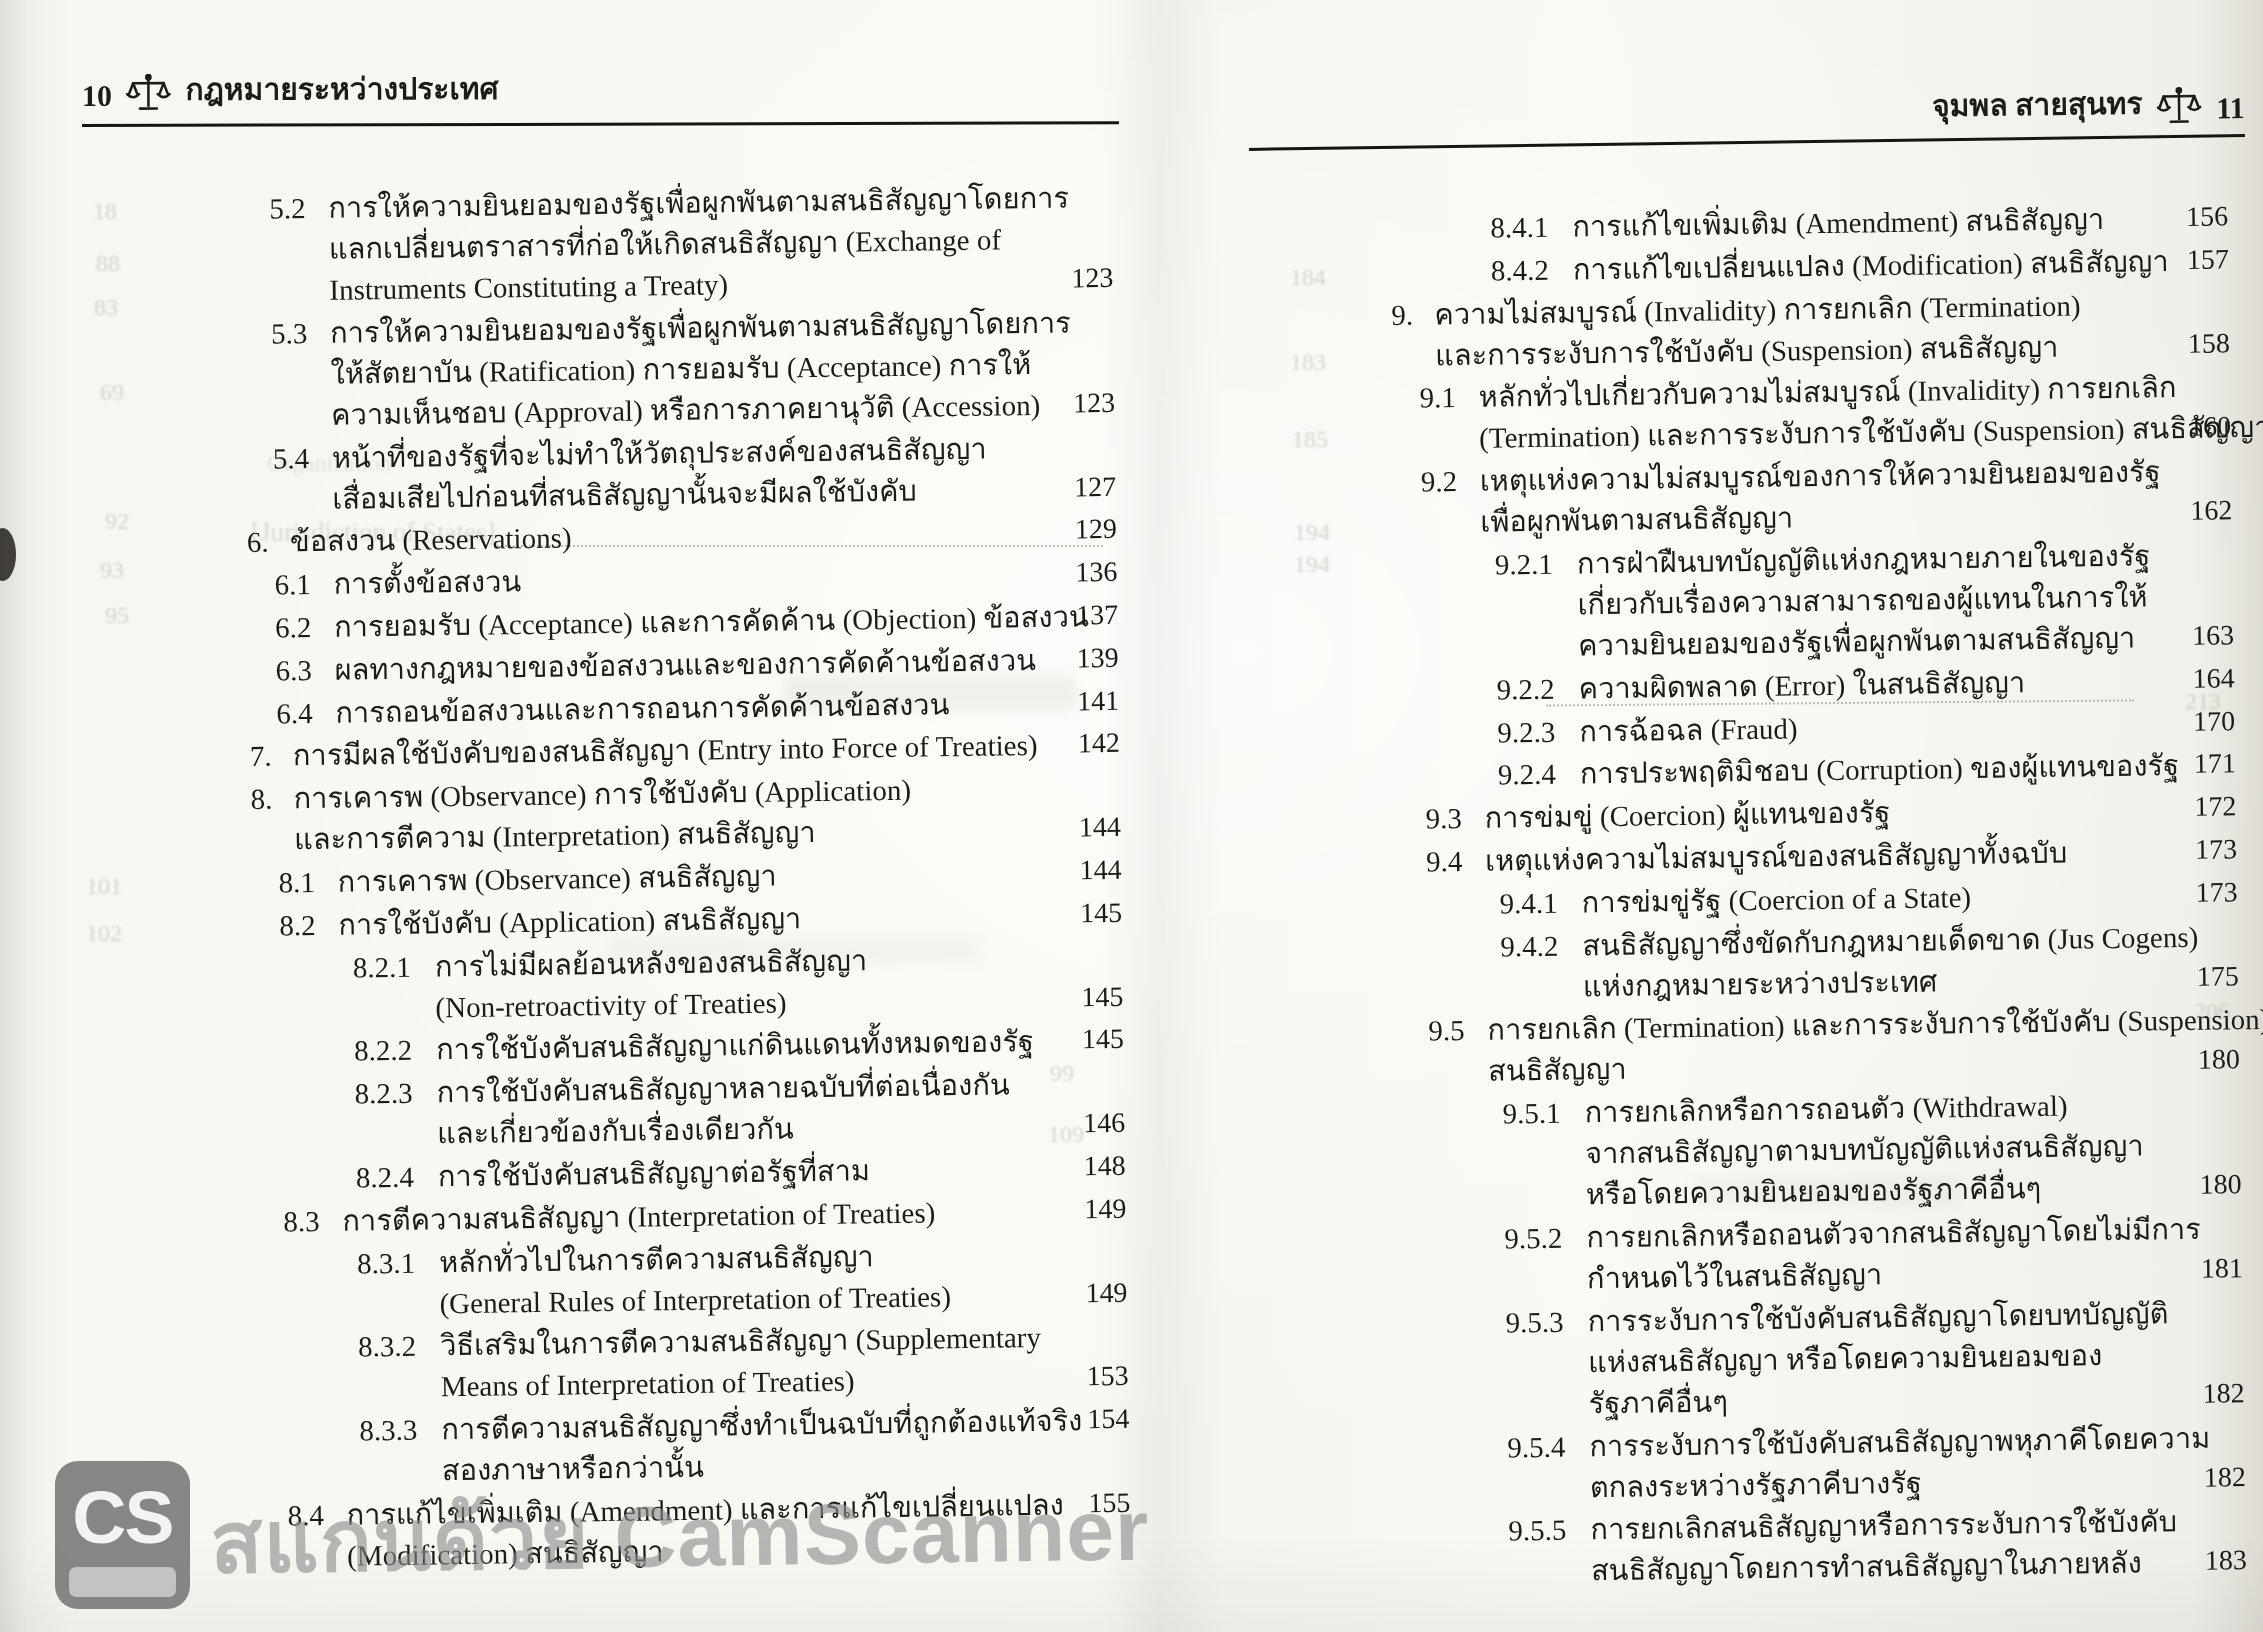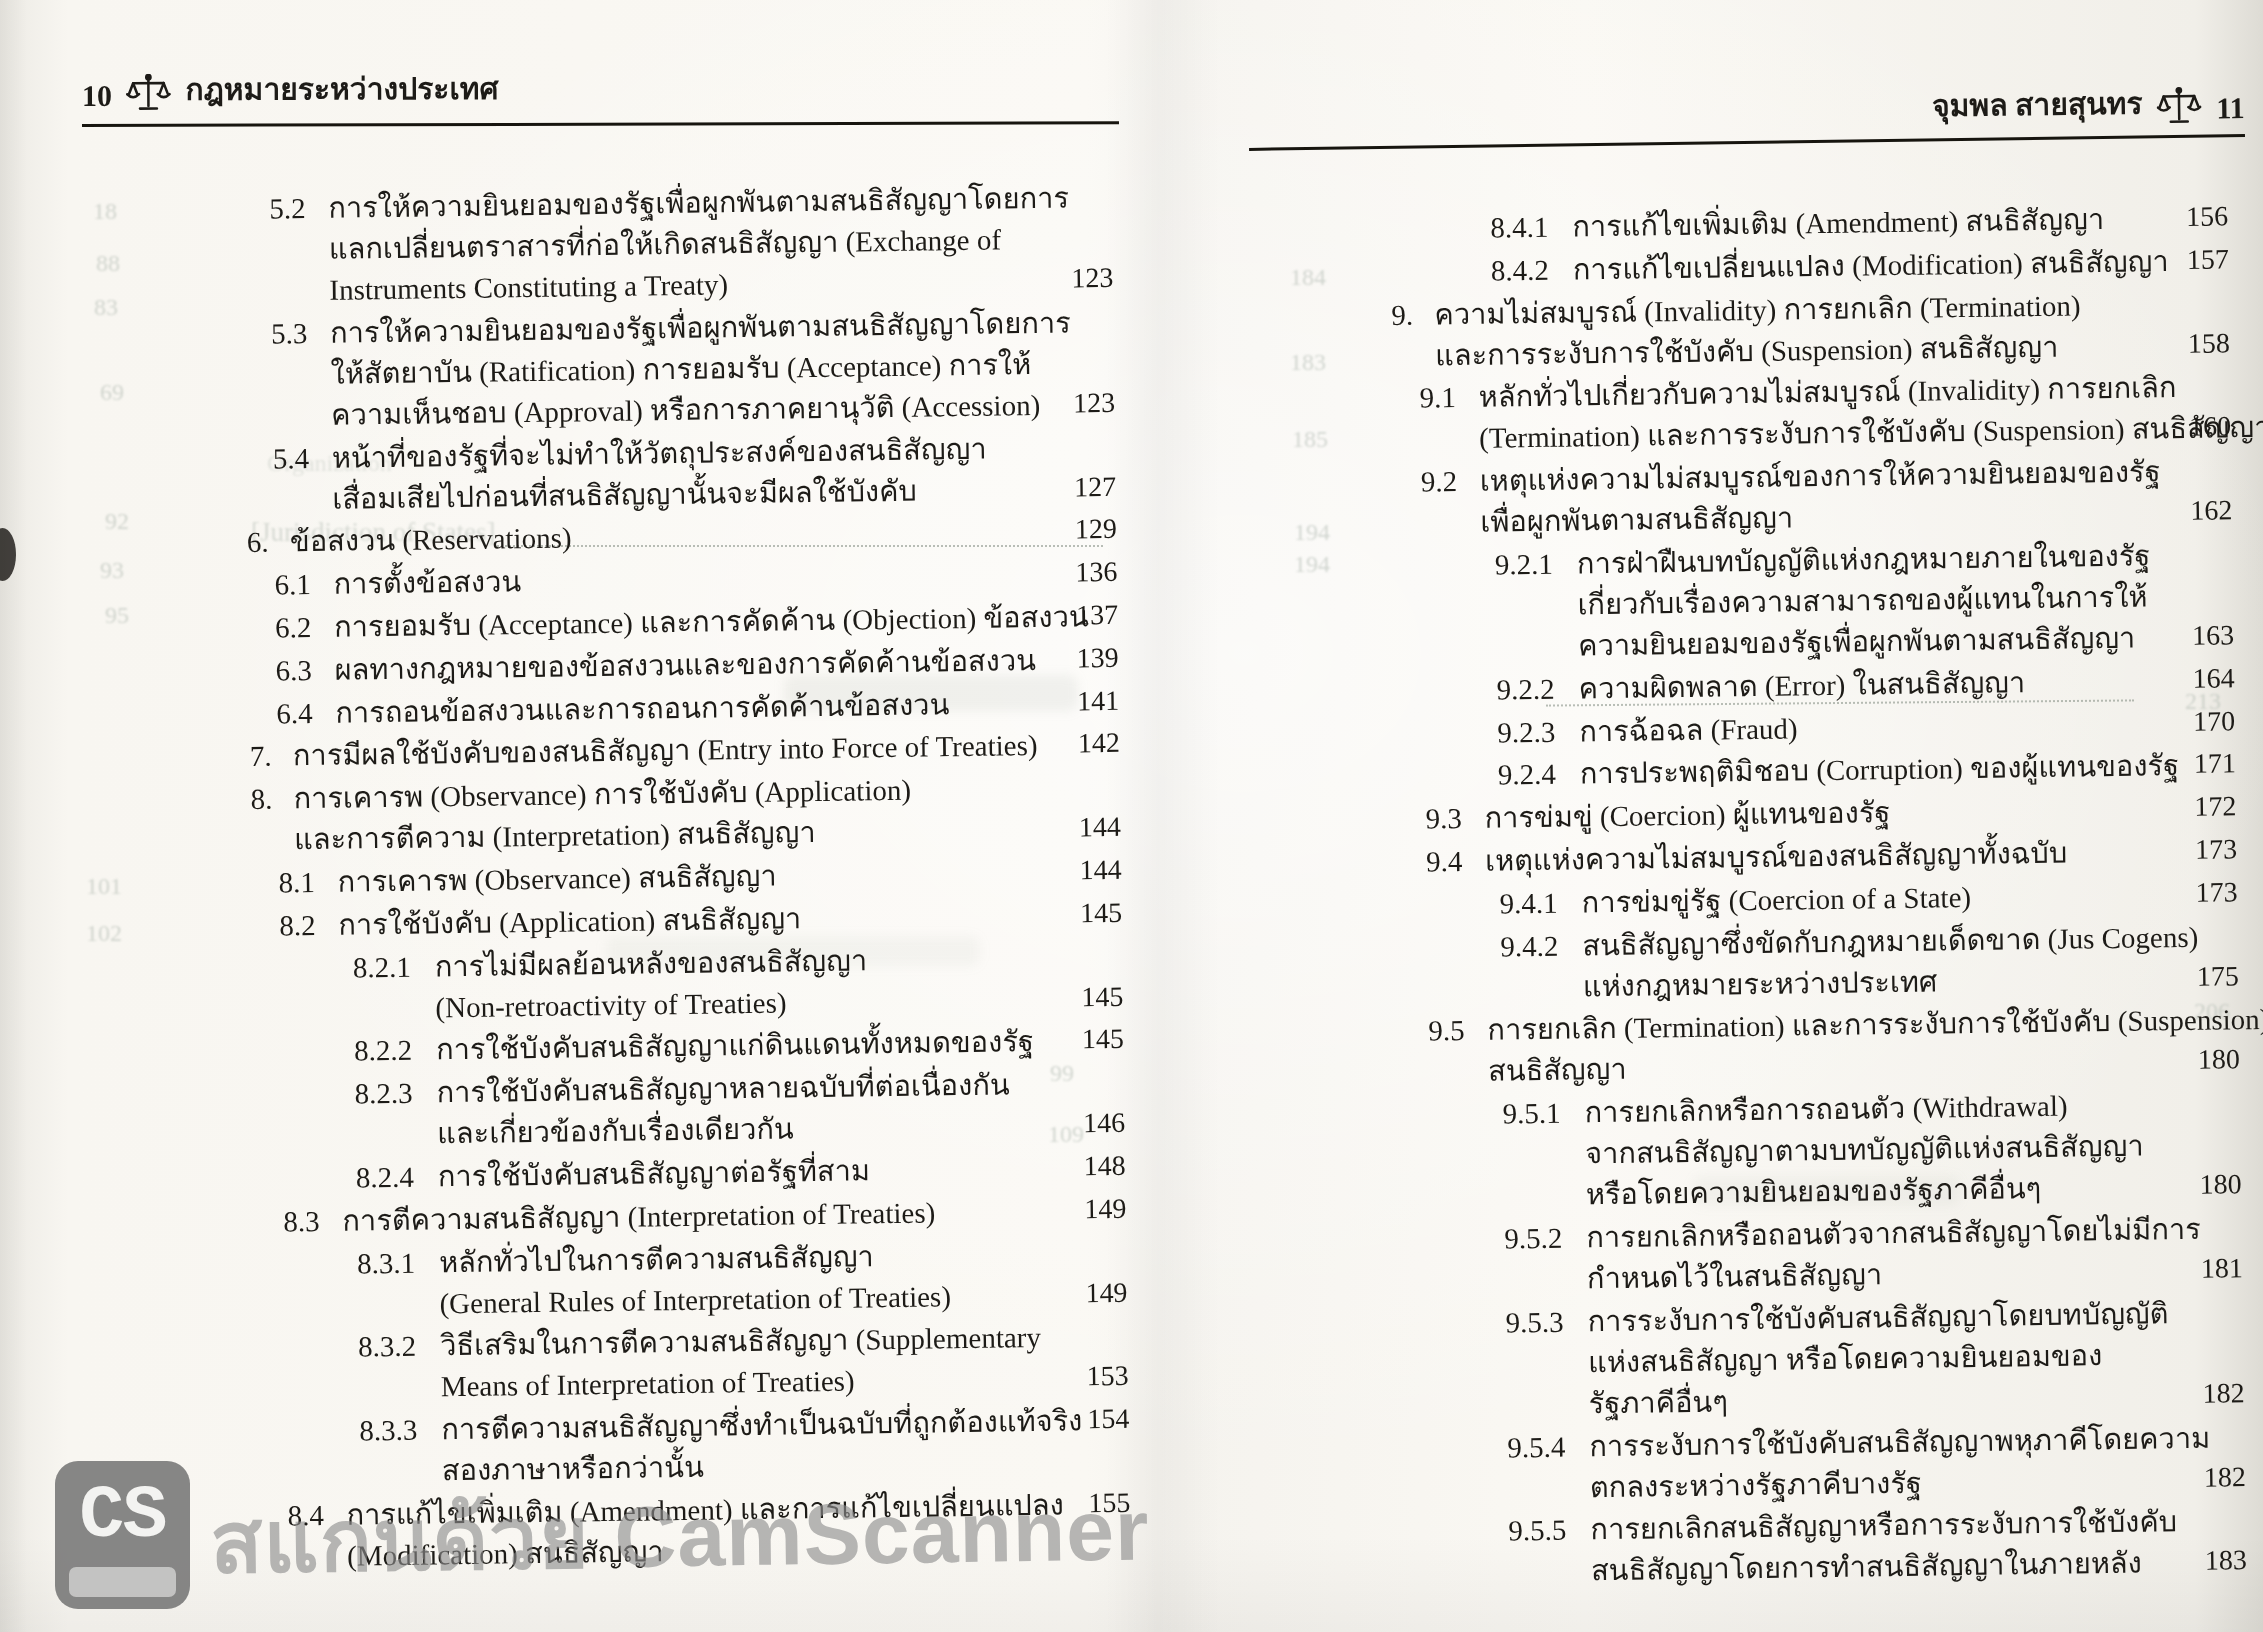--- a/index.html
+++ b/index.html
@@ -48,21 +48,21 @@
   .smudge{ position:absolute; background:rgba(140,150,140,0.10); filter:blur(5.3px); border-radius:9px; }
   .sm1{ left:784px; top:675px; width:294px; height:36px; }
   .sm2{ left:606px; top:936px; width:374px; height:30px; background:rgba(140,150,140,0.07); }
   .sm3{ left:1693px; top:1176px; width:267px; height:30px; background:rgba(140,150,140,0.07); }
   .edge-blob{ position:absolute; left:-10.7px; top:528px; width:27px; height:53px;
               background:#24221f; border-radius:50%; opacity:0.85; }
   
   .cslogo{ position:absolute; left:55px; top:1461px; width:135px; height:148px;
            background:#6e6e6e; opacity:0.82; border-radius:23px; z-index:6; }
   .cslogo .cstxt{ position:absolute; top:12.5px; left:0; right:0; text-align:center;
-           font-family:Liberation Mono, monospace; font-weight:bold;
+           font-family:Liberation Sans, sans-serif; font-weight:bold;
            font-size:75px; color:#f3f3f1; letter-spacing:-1.8px; }
   .cslogo .csfoot{ position:absolute; left:14.3px; right:14.3px; bottom:12.5px; height:30px;
            background:#b9b9b9; border-radius:7.1px; }
   .wmtext{ position:absolute; left:210px; top:1467px; z-index:5;
            font-family:"Liberation Sans","DejaVu Sans",sans-serif; font-weight:bold;
            font-size:86px; color:#8d8d8d; opacity:0.62; letter-spacing:0.9px;
            white-space:nowrap; transform:rotate(-0.8deg); }
 </style>
 </head>
 <body>

